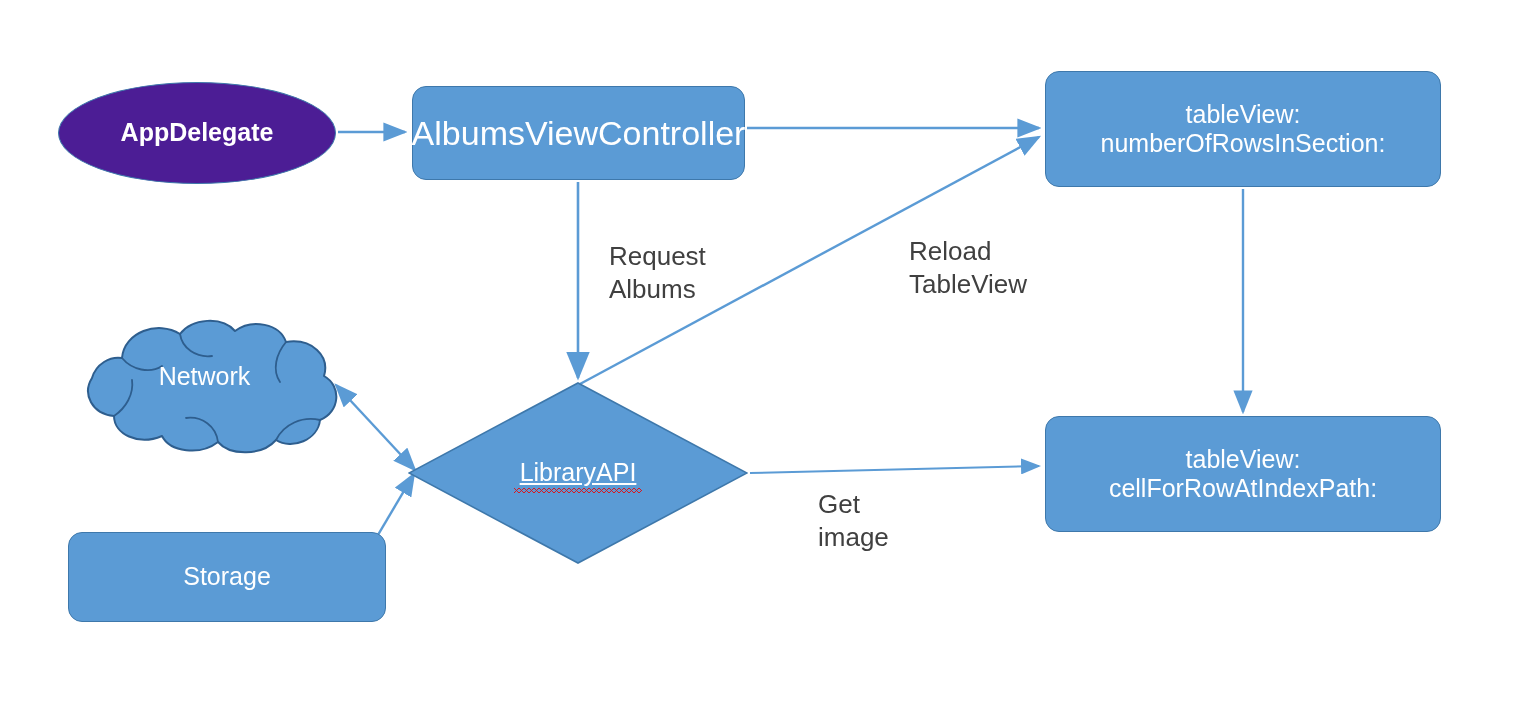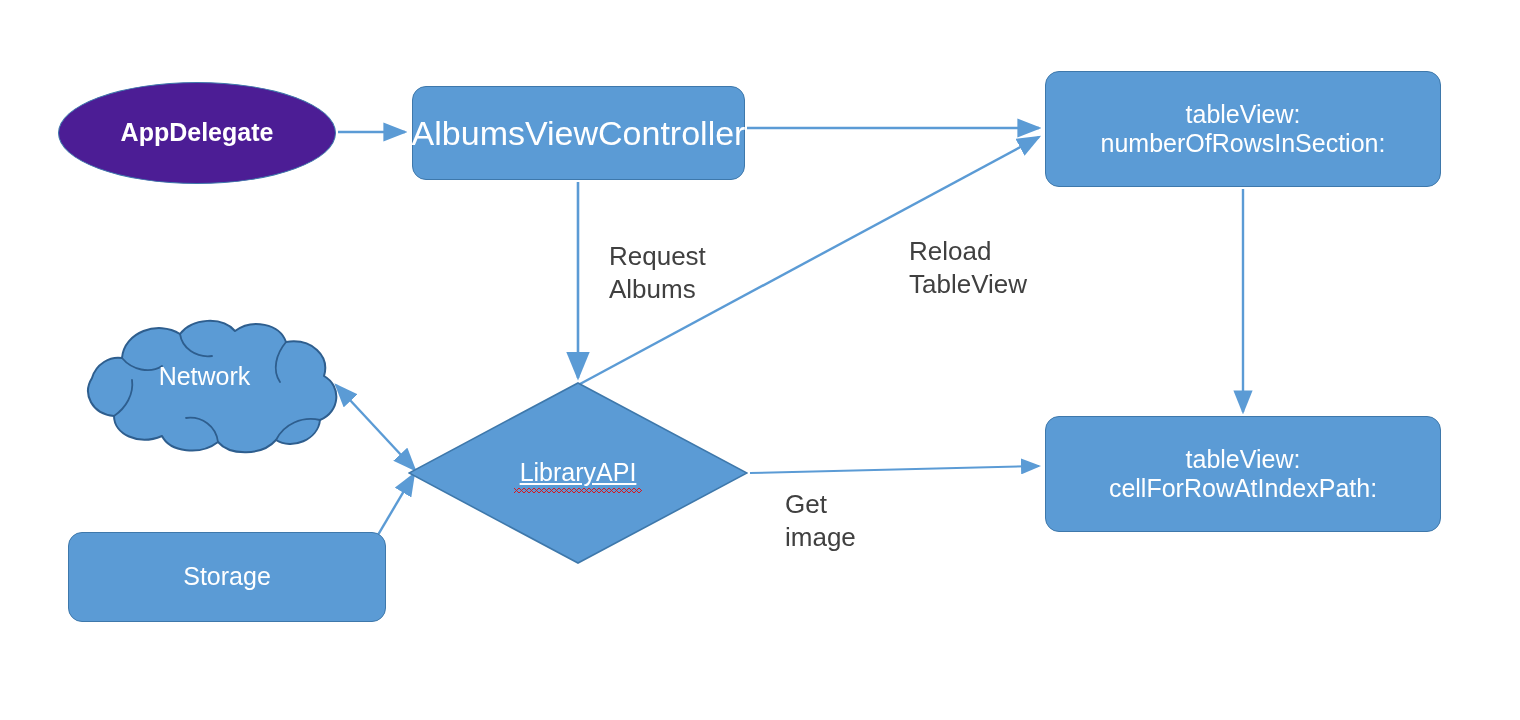--- a/index.html
+++ b/index.html
@@ -203,16 +203,16 @@
   <div class="node rect" style="left:68px; top:532px; width:318px; height:90px; font-size:25px;">
     <span class="label">Storage</span>
   </div>
 
   <div class="edge-label" style="left:609px; top:240px; font-size:26px;">Request
 Albums</div>
 
   <div class="edge-label" style="left:909px; top:235px; font-size:26px;">Reload
 TableView</div>
 
-  <div class="edge-label" style="left:785px; top:488px; font-size:26px;">Get
+  <div class="edge-label" style="left:818px; top:488px; font-size:26px;">Get
 image</div>
 
 </div>
 
 </body></html>

